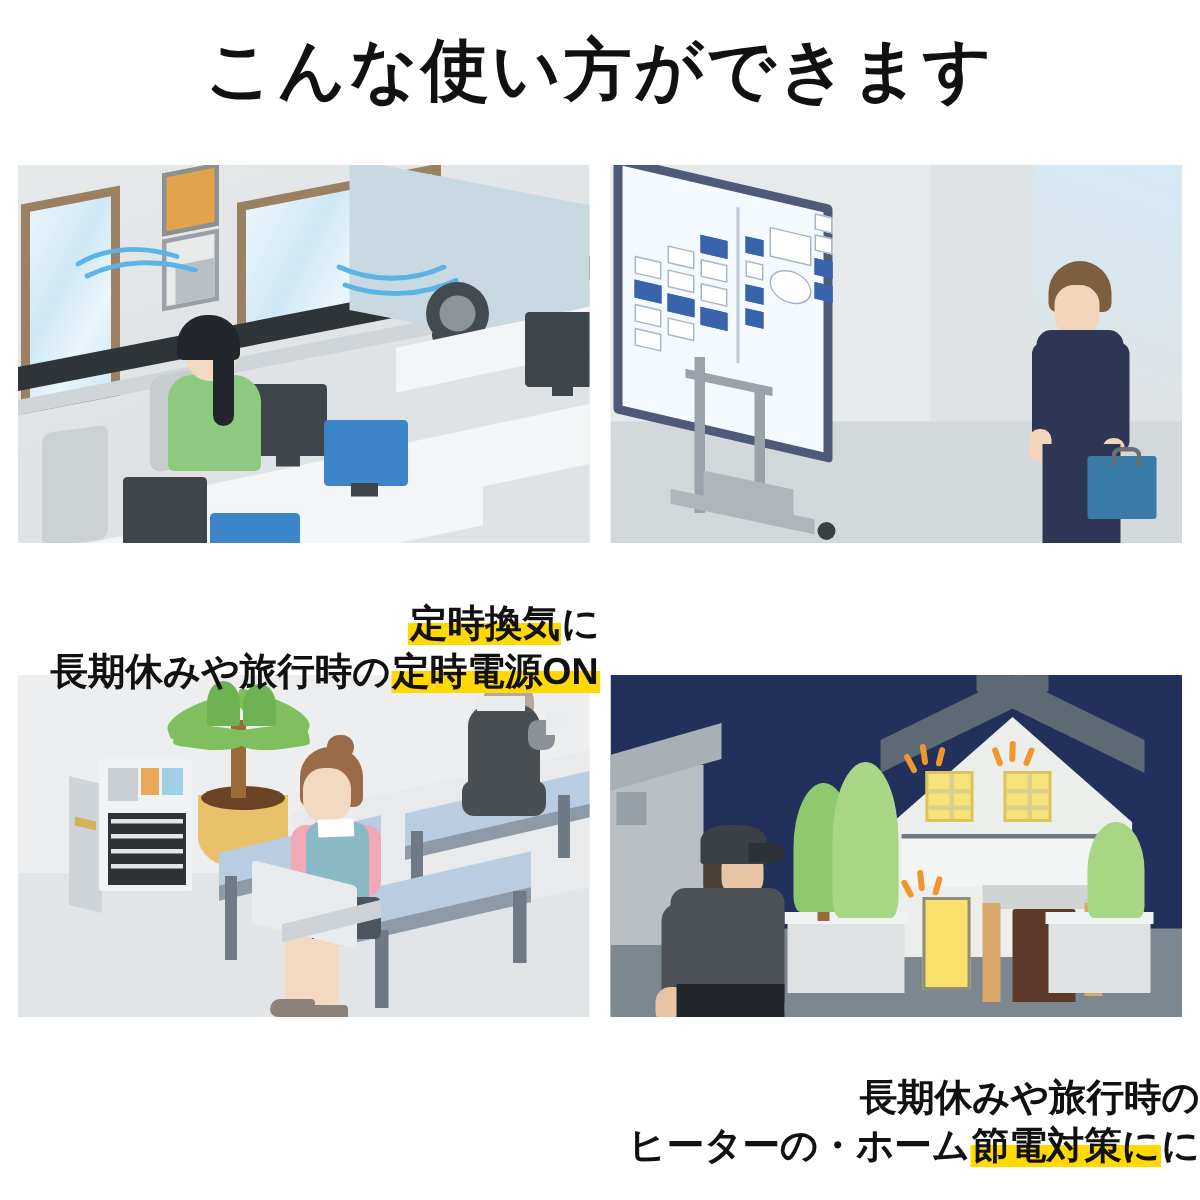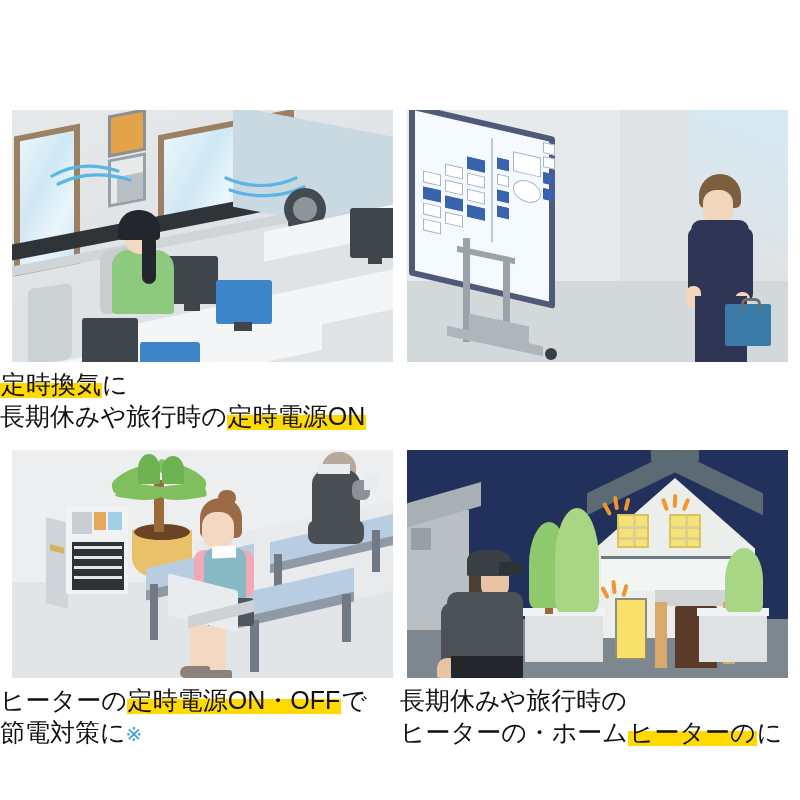--- a/index.html
+++ b/index.html
@@ -30,27 +30,28 @@
   .card-d{left:407px;top:450px;width:381px;height:228px;}
 
   .panel{
     position:absolute;left:0;top:0;width:100%;height:100%;
     overflow:hidden;
   }
 
   
   .caption{
     position:absolute;
-    text-align:left;
+    text-align:right;
     font-size:25px;
-    font-weight:normal;
+    font-weight:bold;
     color:#111111;
     line-height:1.28;
     letter-spacing:0px;
     white-space:nowrap;
+    margin-top:32px;
   }
   .cap-a{left:0px;top:368px;width:400px;}
   .cap-b{left:400px;top:368px;width:400px;}
   .cap-c{left:0px;top:684px;width:400px;}
   .cap-d{left:400px;top:684px;width:400px;}
   .cap-line{display:block;}
   .hl{
     background:linear-gradient(to top,#ffd900 0%,#ffd900 52%,rgba(255,217,0,0) 52%);
     padding:0 1px;
   }
@@ -172,20 +173,21 @@
   .d-p-skin{position:absolute;background:#e9c4a4;}
   .d-p-hair{position:absolute;background:#4a4034;}
   .d-cap{position:absolute;background:#3a4046;border-radius:40% 40% 6% 6%;}
   .d-cap-brim{position:absolute;background:#2d3237;border-radius:0 40% 40% 0;}
 </style>
 </head>
 <body>
 
 <div class="page">
 
+  <div class="page-title">こんな使い方ができます</div>
 
   <div class="card card-a">
     <div class="panel">
       <div class="a-bg"></div>
       <div class="a-wall"></div>
 
       <div class="a-pic a-pic1"></div>
       <div class="a-pic a-pic2">
           <i></i>
         </div>
@@ -478,24 +480,20 @@
   </div>
 
   <div class="caption cap-a">
     <span class="cap-line"><span class="hl">定時換気</span><span>に</span></span>
     <span class="cap-line"><span>長期休みや旅行時の</span><span class="hl">定時電源ON</span></span>
   </div>
 
   <div class="caption cap-b">
   </div>
 
-  <div class="caption cap-c">
-    <span class="cap-line"><span>ヒーターの</span><span class="hl">定時電源ON・OFF</span><span>で</span></span>
-    <span class="cap-line"><span>節電対策に</span><span class="blue-mark">※</span></span>
-  </div>
 
   <div class="caption cap-d">
     <span class="cap-line"><span>長期休みや旅行時の</span></span>
-    <span class="cap-line"><span>ヒーターの・ホーム</span><span class="hl">ヒーターの</span><span>に</span></span>
+    <span class="cap-line"><span>ヒーターの・ホーム</span><span class="hl">節電対策に</span><span>に</span></span>
   </div>
 
 
 </div>
 
 </body></html>

